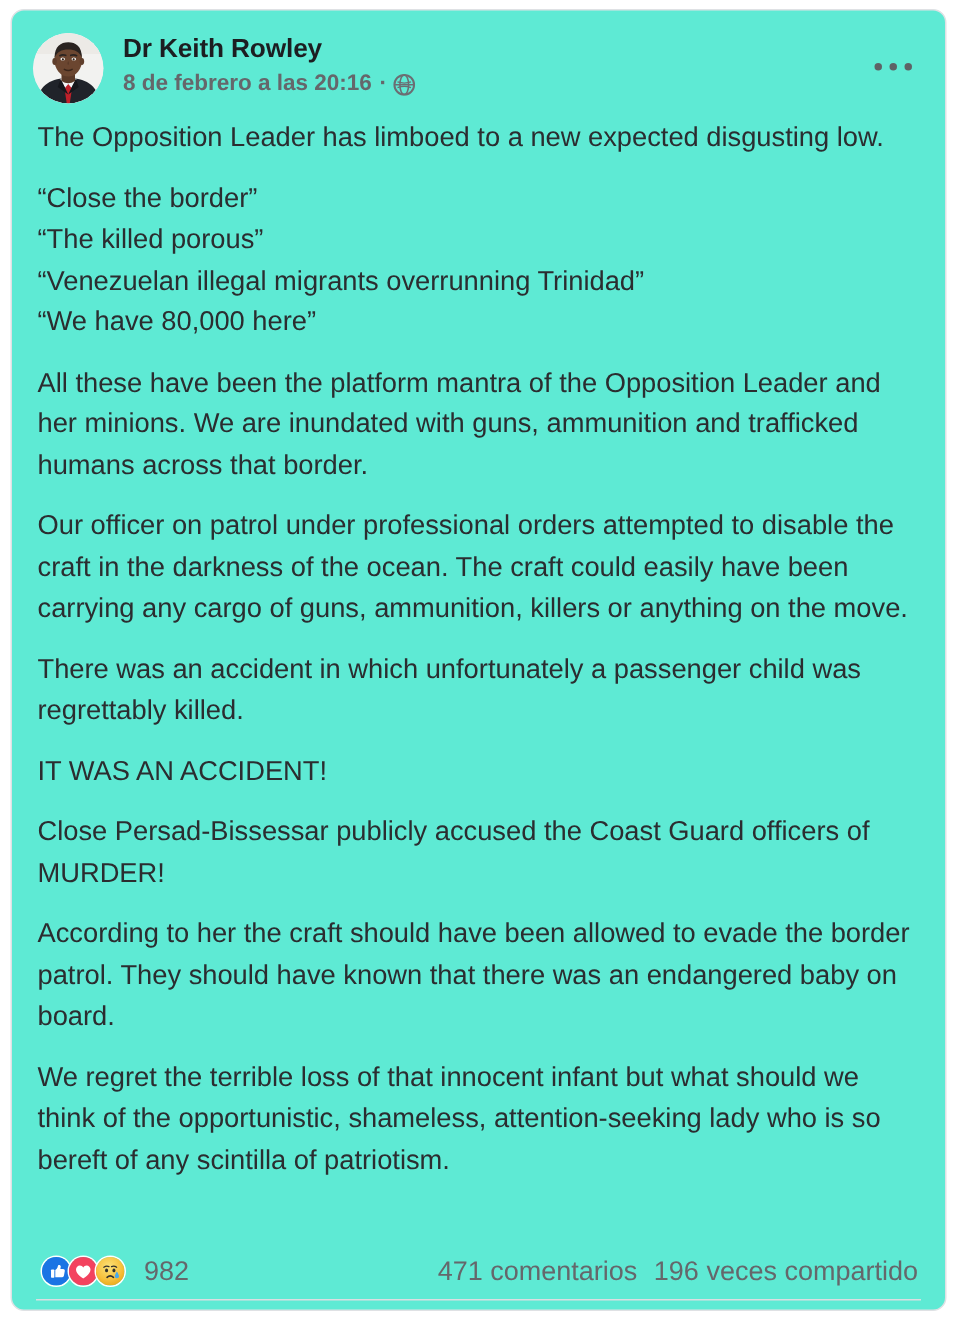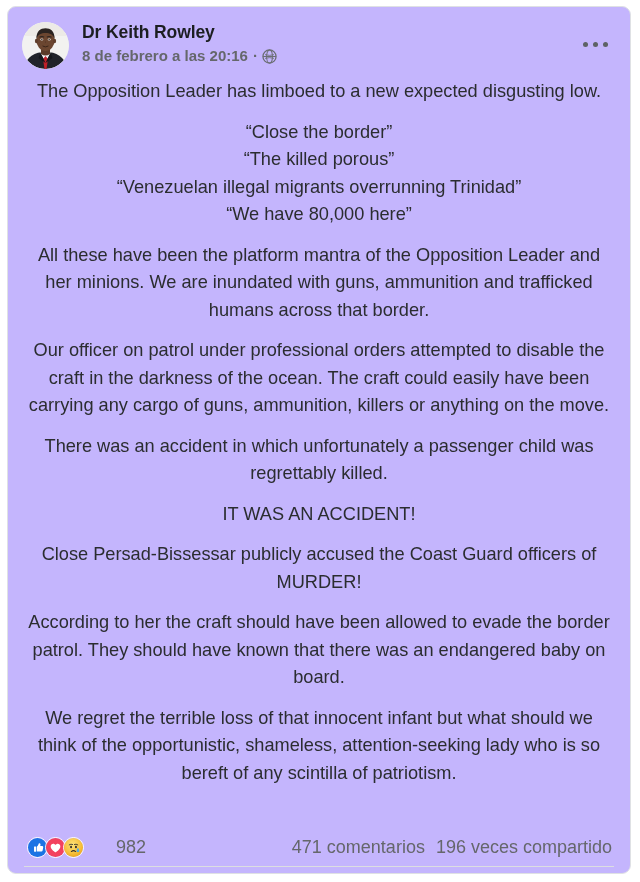--- a/index.html
+++ b/index.html
@@ -15,21 +15,21 @@
     font-family: "Liberation Sans", sans-serif;
     -webkit-font-smoothing: antialiased;
   }
 
   .post-card {
     position: absolute;
     left: 7px;
     top: 6px;
     width: 624px;
     height: 868px;
-    background: #c4b5fd;
+    background: #5eead4;
     border: 1px solid #dfe1e4;
     border-radius: 9px;
     box-sizing: border-box;
     overflow: hidden;
   }
 
   
   .post-header {
     display: flex;
     align-items: flex-start;
@@ -113,21 +113,20 @@
 
   
   .post-body {
     padding: 11px 17px 0 17px;
     color: #2b2d30;
     font-size: 18.2px;
     line-height: 27.5px;
   }
   .post-body p {
     margin: 0 0 13px 0;
-    text-align: center;
   }
   .post-body p.tight {
     margin-bottom: 0;
   }
   .quote-block {
     margin: 2px 0 13px 0;
   }
   .quote-block .qline {
     margin: 0;
     line-height: 27.5px;
@@ -151,21 +150,20 @@
     left: 16px;
     right: 16px;
     bottom: 6px;
     height: 1px;
     background: #dcdee1;
   }
 
   .reactions {
     display: flex;
     align-items: center;
-    gap: 20px;
   }
   .react-icons {
     display: flex;
     align-items: center;
   }
   .react-icons .r {
     width: 21px;
     height: 21px;
     border-radius: 50%;
     margin-right: -3px;

